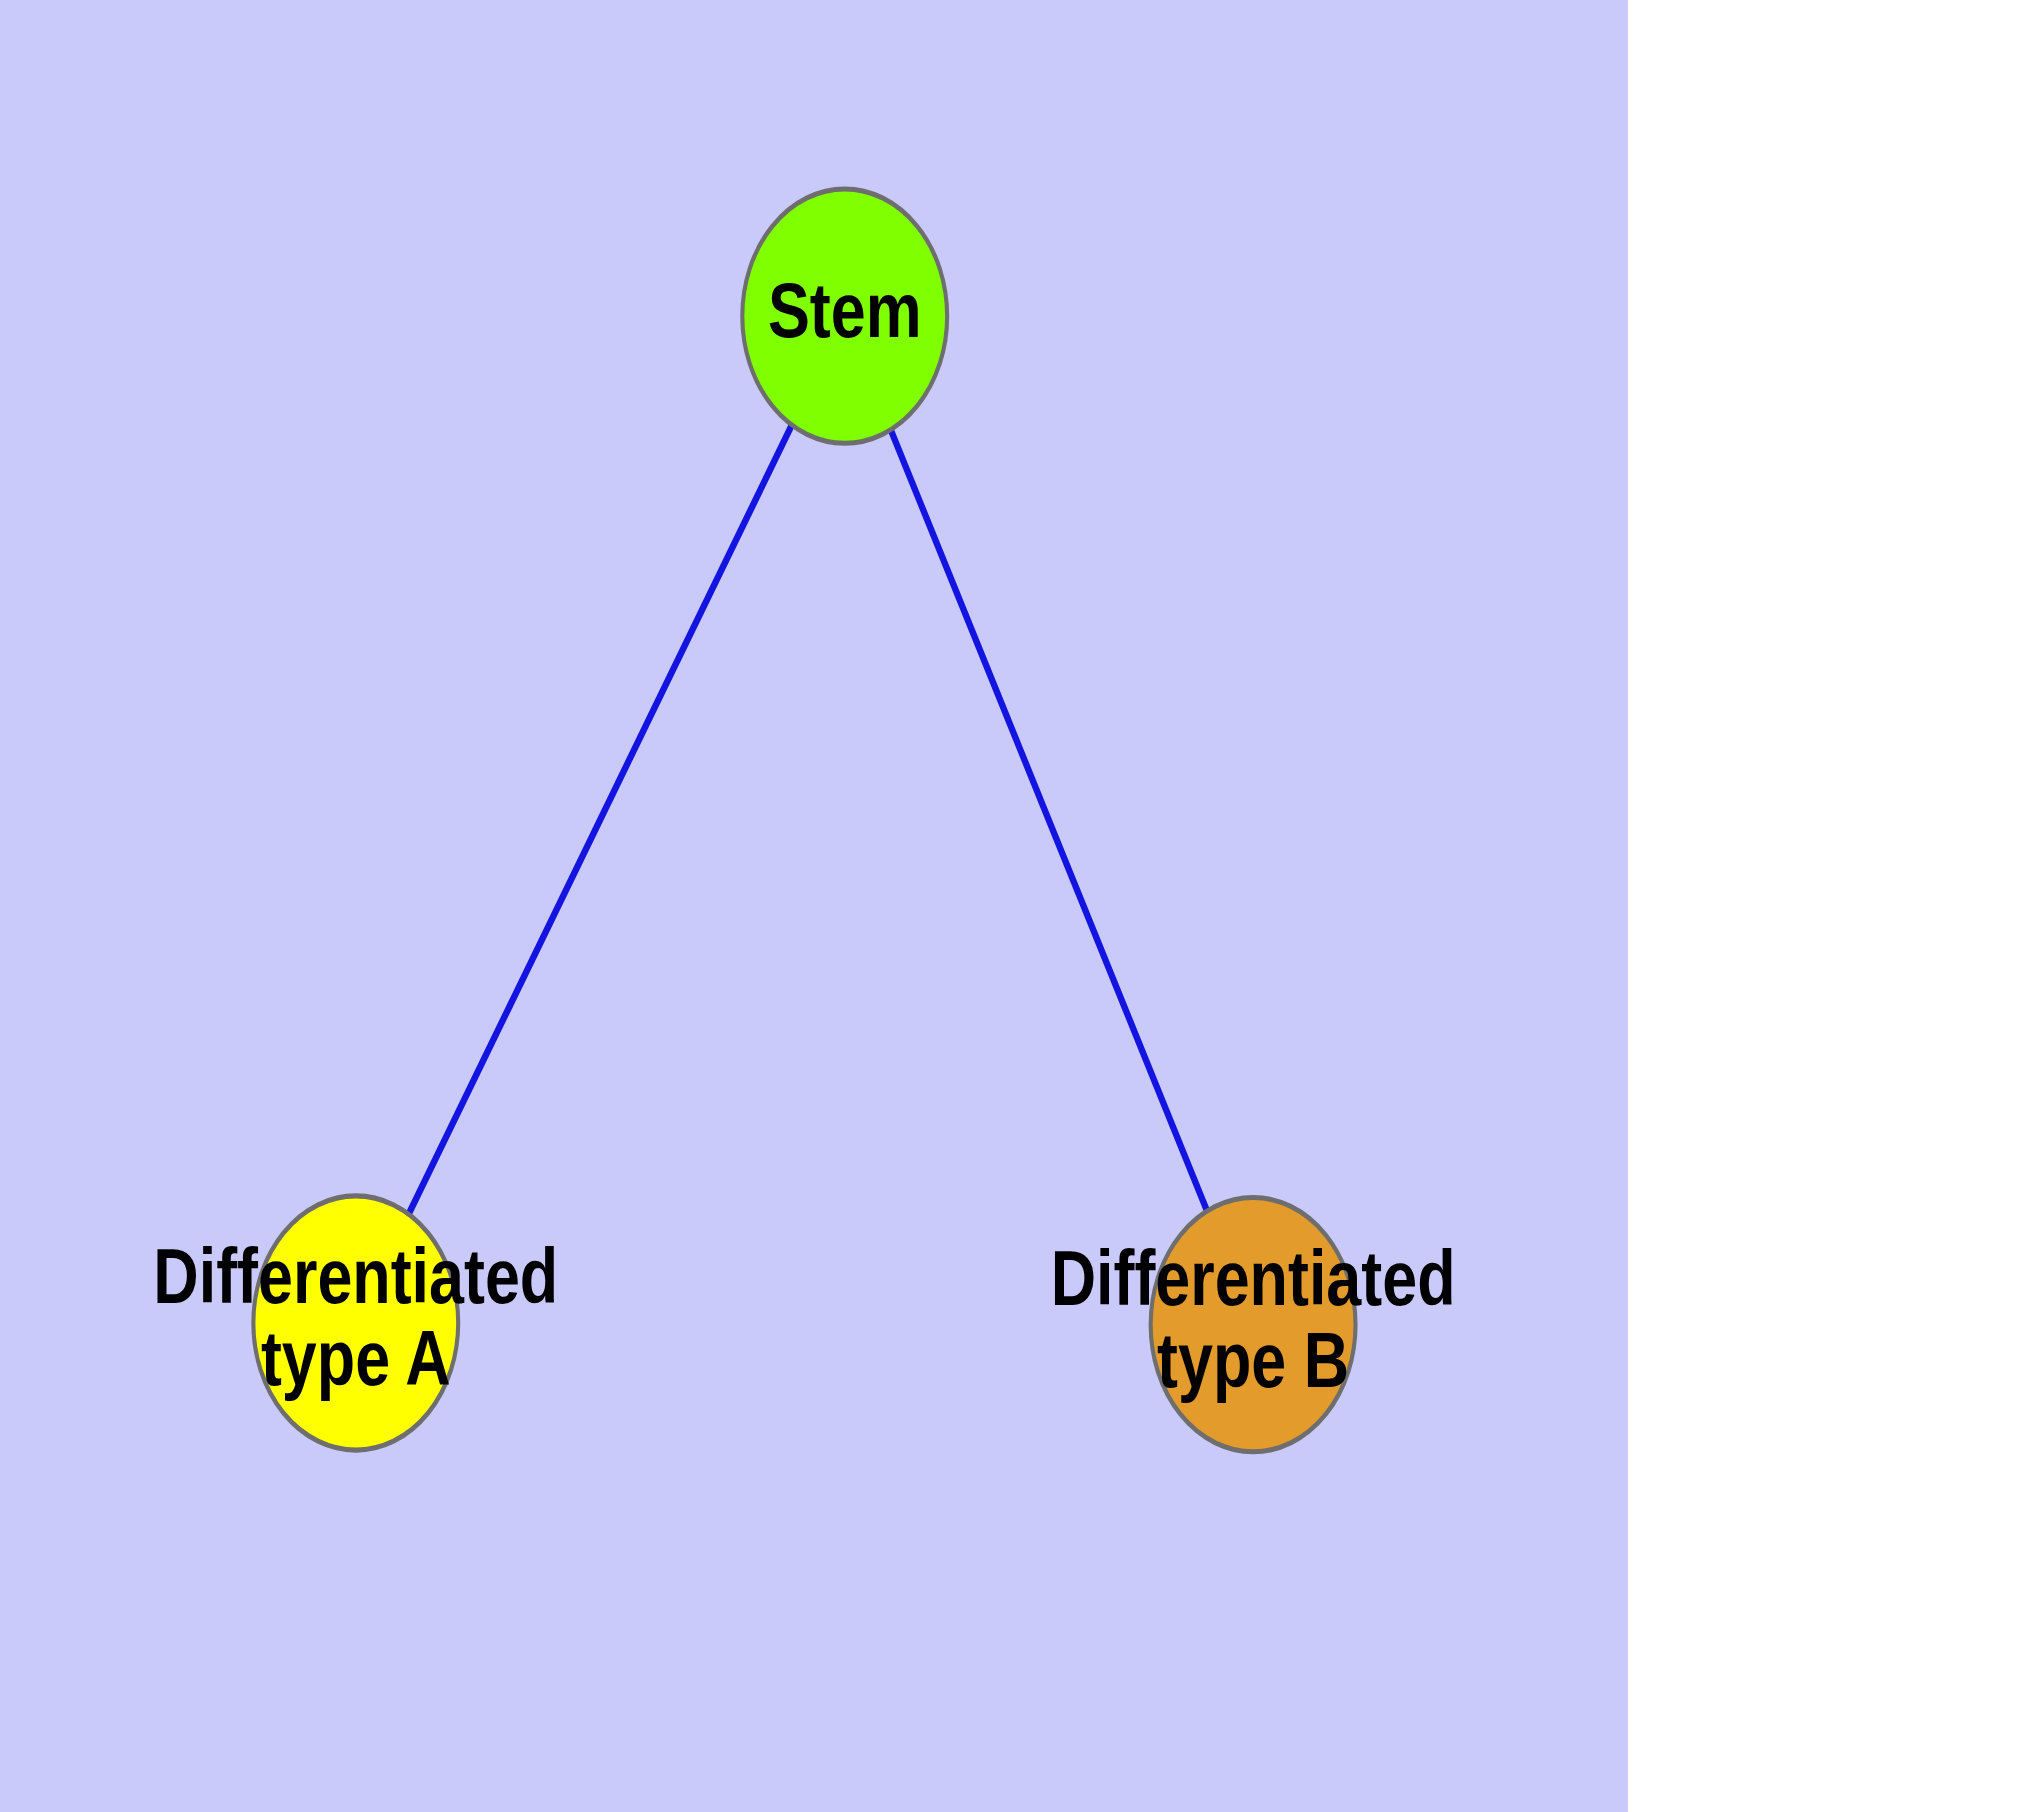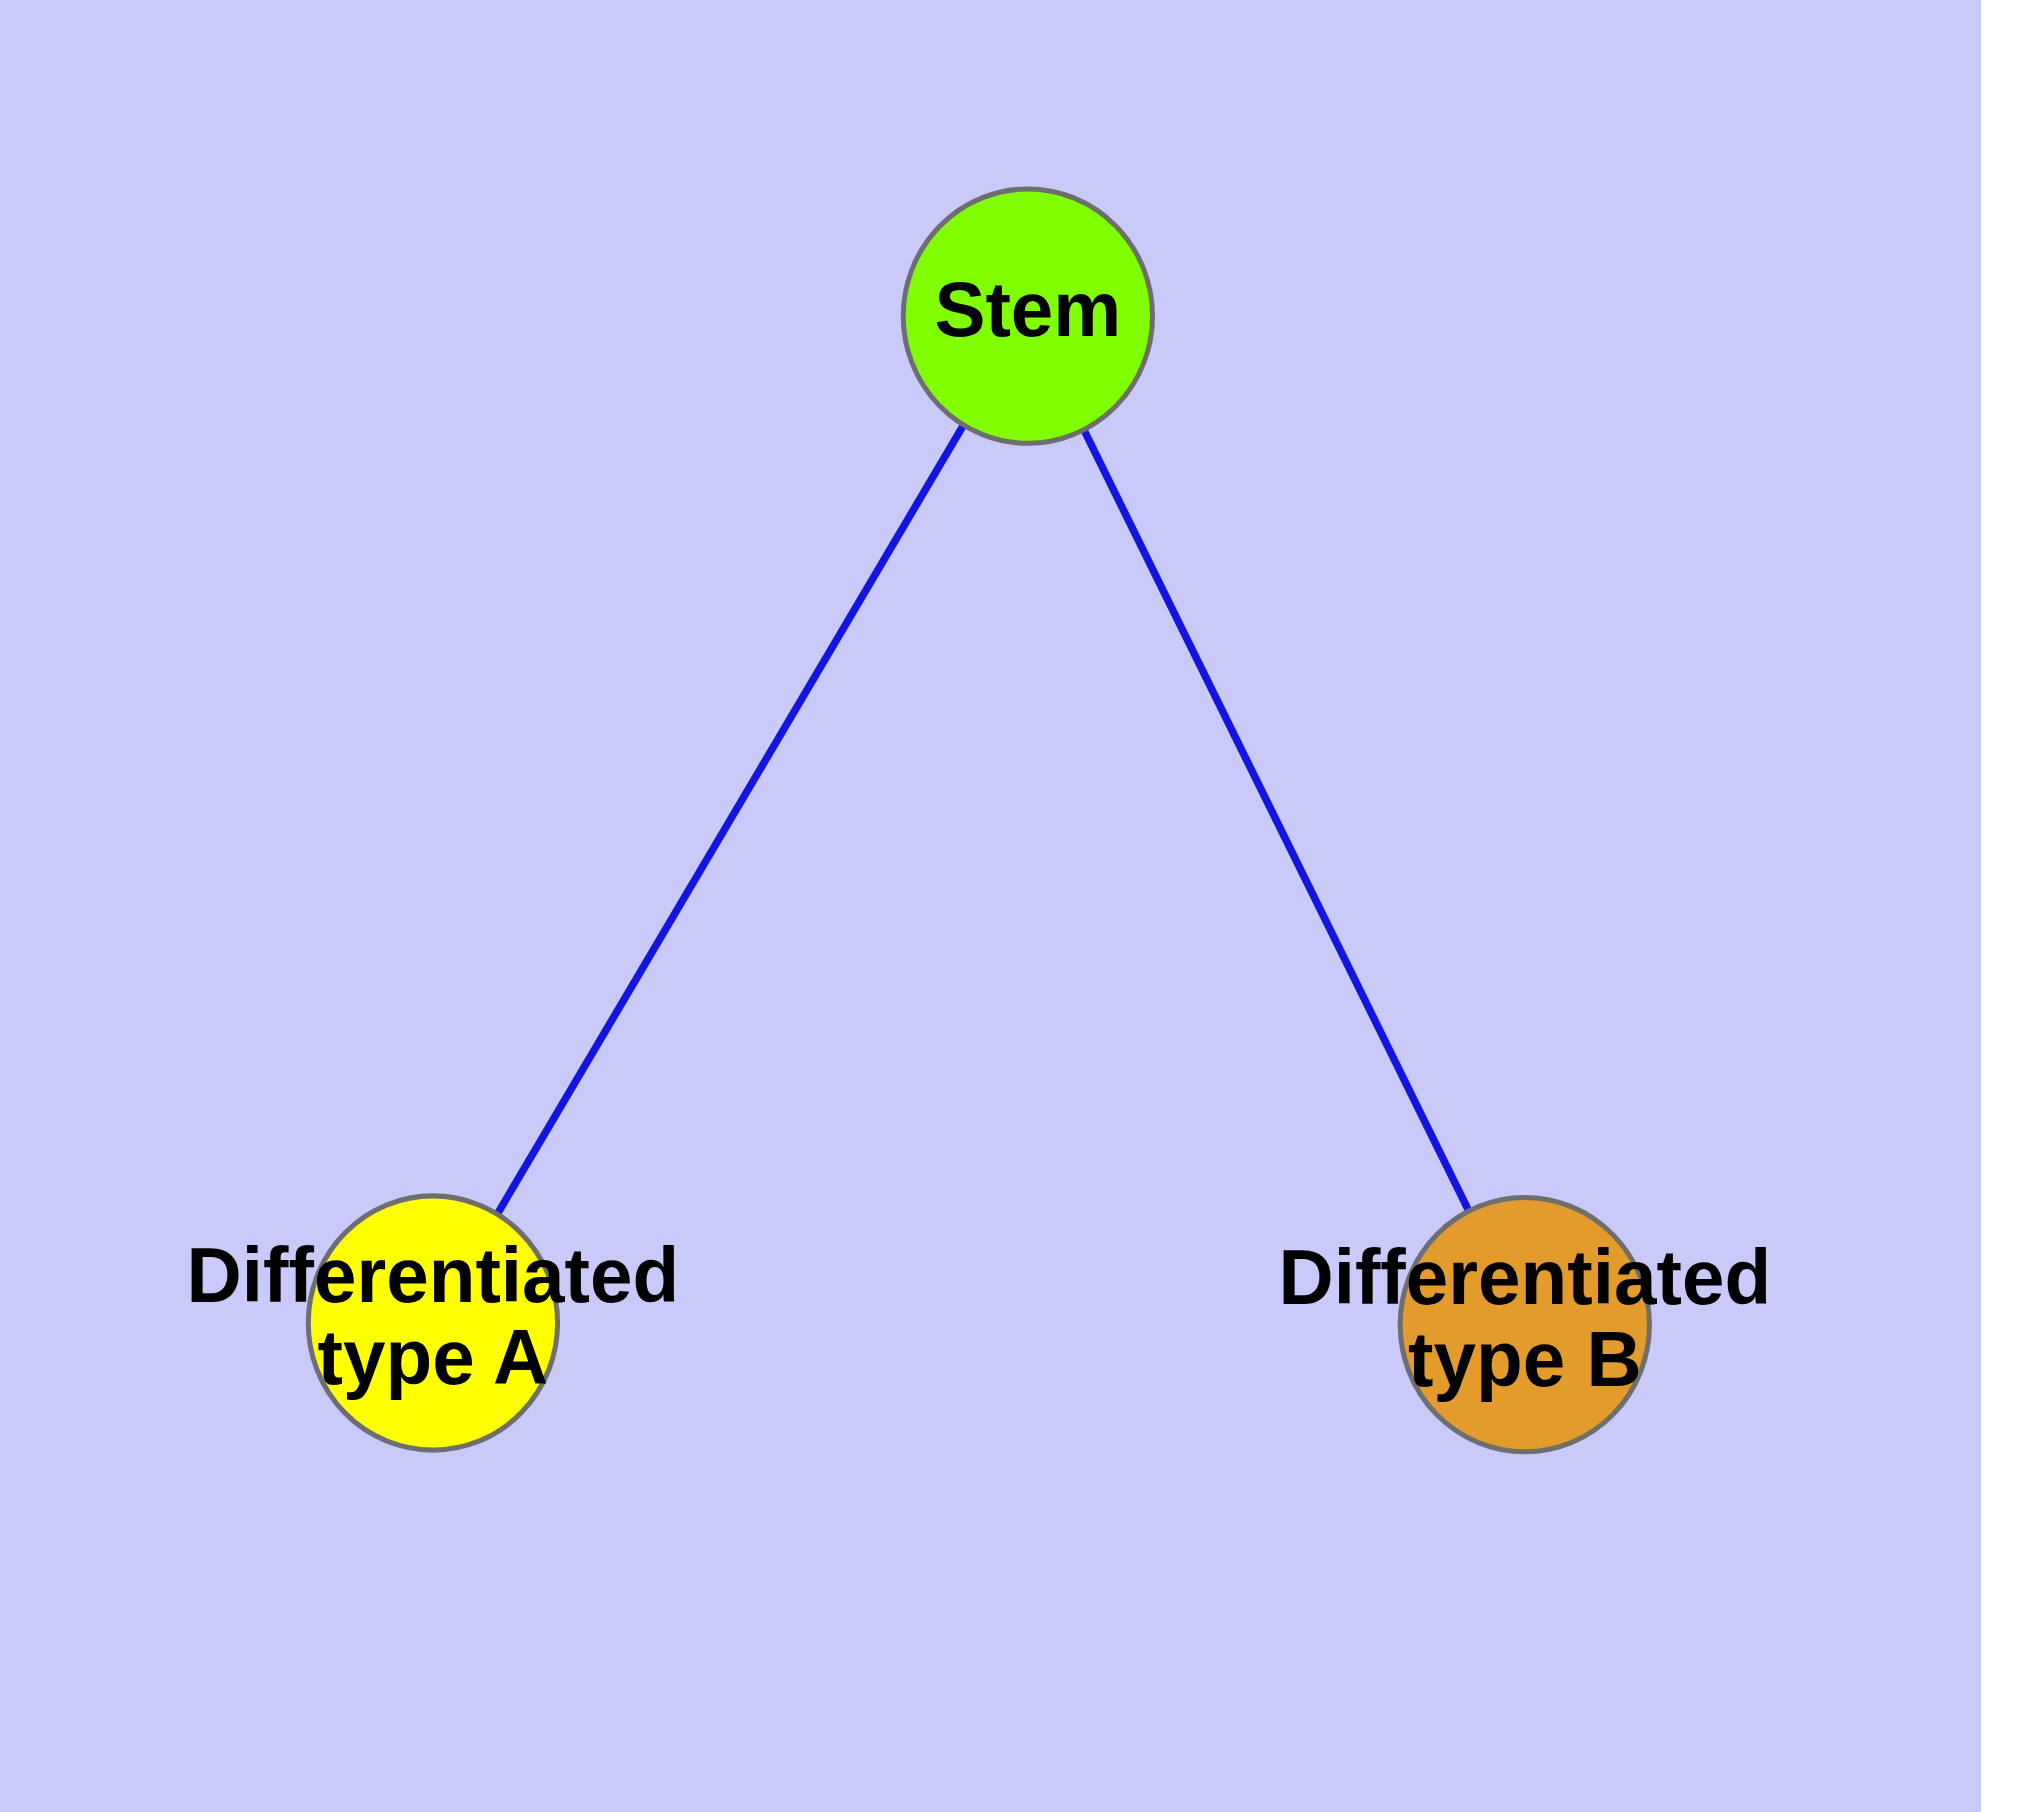--- a/index.html
+++ b/index.html
@@ -27,21 +27,21 @@
     fill: #000000;
     text-anchor: middle;
     dominant-baseline: middle;
     paint-order: normal;
     white-space: pre;
   }
 </style>
 </head>
 <body>
 
-<div id="stage" style="width: 1981px; height: 1812px; background: rgb(201, 201, 250); text-align: center;">
+<div id="stage" style="width: 1628px; height: 1812px; background: rgb(201, 201, 250); text-align: center;">
   <svg id="canvas" viewBox="0 0 2384 2138" preserveAspectRatio="none">
 
     <rect id="bg" x="0" y="0" width="2384" height="2138" fill="#c9c9fa"></rect>
 
     <g id="edge-layer">
         <line x1="1237" y1="373" x2="521" y2="1561" stroke="#1414e0" stroke-width="9" stroke-linecap="butt"></line>
         <line x1="1237" y1="373" x2="1835" y2="1563" stroke="#1414e0" stroke-width="9" stroke-linecap="butt"></line>
       </g>
     <g id="node-layer">
         <circle cx="1237" cy="373" r="150" fill="#7fff00" stroke="#6e6e6e" stroke-width="6"></circle>

